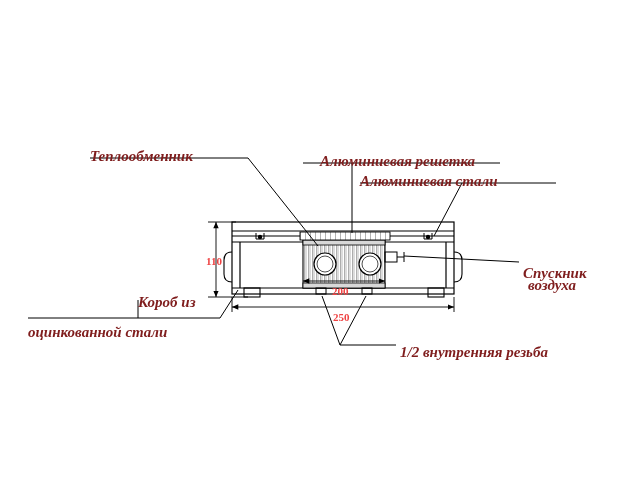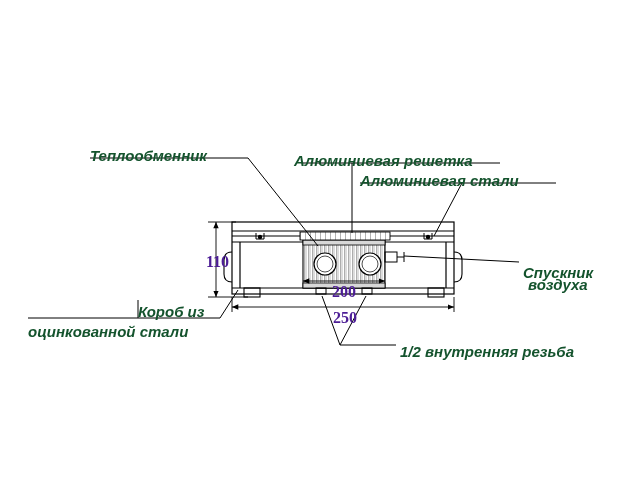--- a/index.html
+++ b/index.html
@@ -14,35 +14,35 @@
     overflow: hidden;
   }
   #stage {
     position: relative;
     width: 630px;
     height: 504px;
     background: #ffffff;
   }
   .label {
     position: absolute;
-    font-family: Liberation Sans, sans-serif;
+    font-family: Liberation Serif, serif;
     font-weight: bold;
     font-style: italic;
-    color: #14532d;
+    color: #7f1d1d;
     font-size: 15px;
     line-height: 18px;
     white-space: pre;
   }
   .dim {
     position: absolute;
     font-family: "Liberation Serif", serif;
     font-weight: bold;
     font-style: normal;
-    color: #4c1d95;
-    font-size: 16px;
+    color: #ef4444;
+    font-size: 11px;
     line-height: 13px;
     white-space: pre;
   }
   svg.overlay {
     position: absolute;
     left: 0;
     top: 0;
     width: 630px;
     height: 504px;
   }
@@ -165,29 +165,29 @@
 
       <line x1="396" y1="345" x2="340" y2="345"></line>
       <line x1="340" y1="345" x2="322" y2="296"></line>
       <line x1="340" y1="345" x2="366" y2="296"></line>
     </g>
 
   </svg>
 
   <div class="label" style="left:90px; top:147px;">Теплообменник</div>
 
-  <div class="label" style="left:294px; top:152px;">Алюминиевая решетка</div>
+  <div class="label" style="left:320px; top:152px;">Алюминиевая решетка</div>
 
   <div class="label" style="left:360px; top:172px;">Алюминиевая стали</div>
 
   <div class="label" style="left:523px; top:264px;">Спускник</div>
 
   <div class="label" style="left:528px; top:276px;">воздуха</div>
 
-  <div class="label" style="left:138px; top:303px;">Короб из</div>
+  <div class="label" style="left:138px; top:293px;">Короб из</div>
 
   <div class="label" style="left:28px; top:323px;">оцинкованной стали</div>
 
   <div class="label" style="left:400px; top:343px;text-align:right;">1/2 внутренняя резьба</div>
 
   <div class="dim" style="left:206px; top:255px;">110</div>
 
   <div class="dim" style="left:332px; top:285px;">200</div>
 
   <div class="dim" style="left:333px; top:311px;">250</div>

